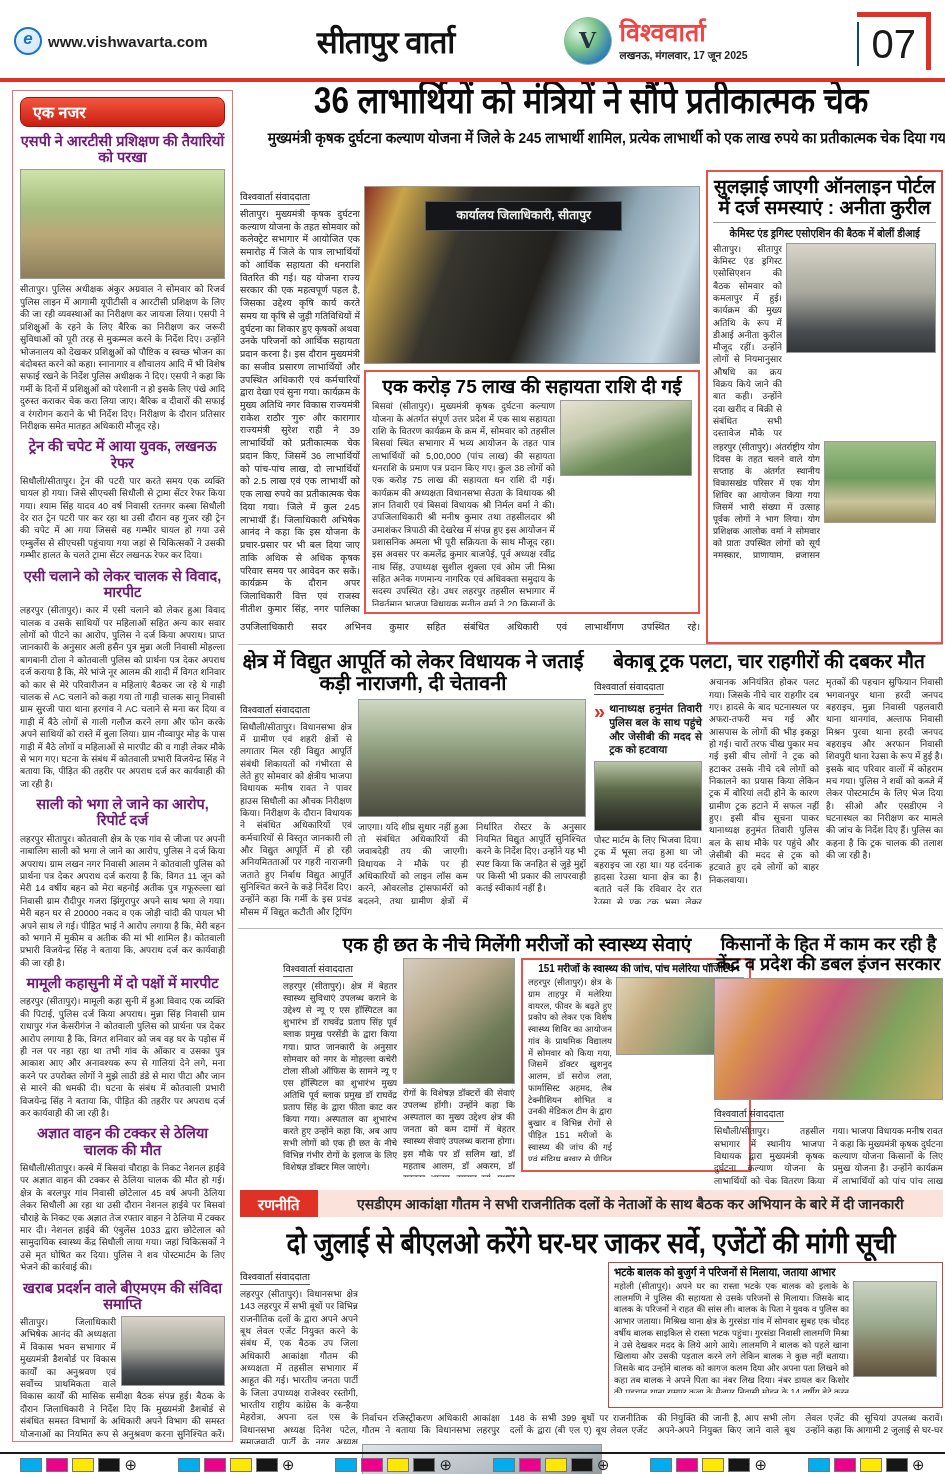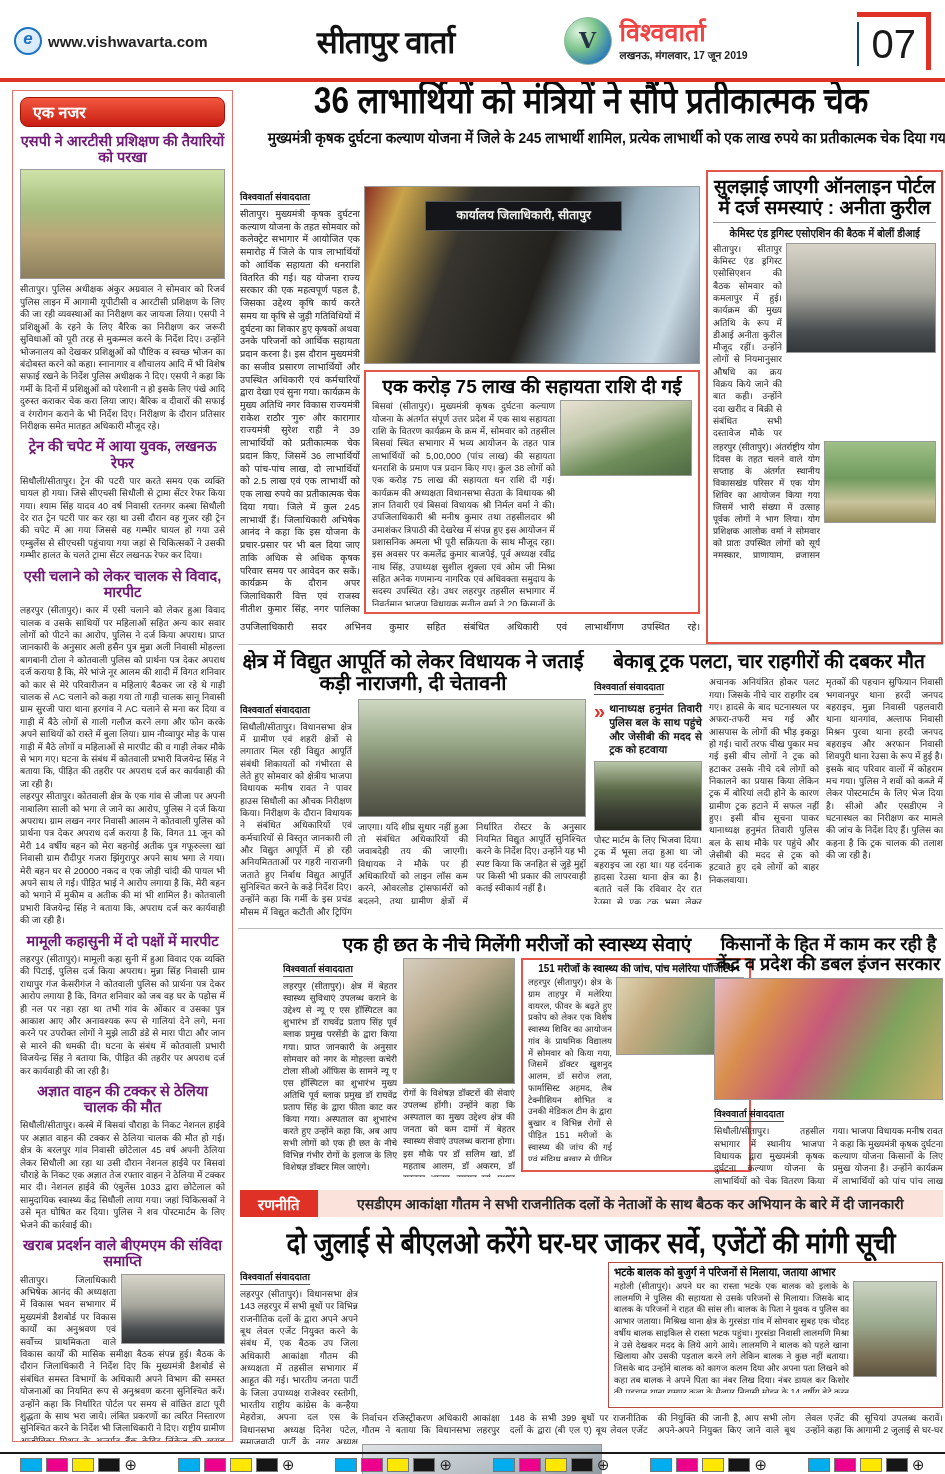--- a/index.html
+++ b/index.html
@@ -3,21 +3,21 @@
 <meta charset="utf-8">
 <style>
   html,body{margin:0;padding:0;background:#f2f2f2;}
   .page{position:relative;width:945px;height:1474px;background:#fff;overflow:hidden;
         font-family:"Liberation Sans","DejaVu Sans",sans-serif;color:#1a1a1a;}
   .abs{position:absolute;}
   h1,h2,h3,p{margin:0;padding:0;}
   .nowrap{white-space:nowrap;overflow:hidden;}
   .fit{display:inline-block;transform-origin:center;}
   .bd{font-size:9px;line-height:1.37;text-align:justify;color:#222;overflow:hidden;}
-  .byline{font-weight:bold;font-size:9.5px;border-bottom:1px solid #555;display:inline-block;
+  .byline{font-weight:normal;font-size:9.5px;border-bottom:1px solid #555;display:inline-block;
           padding-bottom:1px;margin-bottom:3px;}
   .rule{background:#b9b9b9;height:1px;}
   .redbox{border:2px solid #e4544a;box-sizing:border-box;background:#fff;}
   
   .mast{display:flex;align-items:center;justify-content:space-between;}
   .site{display:flex;align-items:center;gap:6px;font-weight:bold;font-size:15px;color:#222;}
   .eicon{width:24px;height:24px;border-radius:50%;border:2px solid #1a73c4;color:#1a73c4;
          font-weight:800;font-size:17px;line-height:20px;text-align:center;font-style:italic;
          background:radial-gradient(circle at 35% 30%,#eaf4ff,#cfe6fb);}
   .secttl{font-size:31px;font-weight:800;color:#111;letter-spacing:-1px;}
@@ -86,21 +86,21 @@
       <span class="eicon">e</span>
       <span>www.vishwavarta.com</span>
     </div>
     <div class="secttl">सीतापुर वार्ता</div>
     <div class="brandwrap">
       <div class="globe">
           <span>V</span>
         </div>
       <div>
         <div class="brandname">विश्ववार्ता</div>
-        <div class="brandsub">लखनऊ,  मंगलवार, 17 जून 2019</div>
+        <div class="brandsub">लखनऊ,  मंगलवार, 17 जून 2025</div>
       </div>
     </div>
     <div class="pgno">
       <b>07</b>
     </div>
   </div>
   <div class="abs headrule" style="left:0;top:78px;width:945px;height:4px;"></div>
 
   <aside class="abs sidebar" style="left:12px;top:90px;width:221px;height:1352px;">
     <div class="eyelabel">एक नजर</div>
@@ -108,20 +108,21 @@
     <h3 class="shead">एसपी ने आरटीसी प्रशिक्षण की तैयारियों को परखा</h3>
     <div class="ph ph-police" style="width:205px;height:110px;"></div>
     <p class="sbody" style="margin-top:4px;">सीतापुर। पुलिस अधीक्षक अंकुर अग्रवाल ने सोमवार को रिजर्व पुलिस लाइन में आगामी यूपीटीसी व आरटीसी प्रशिक्षण के लिए की जा रही व्यवस्थाओं का निरीक्षण कर जायजा लिया। एसपी ने प्रशिक्षुओं के रहने के लिए बैरिक का निरीक्षण कर जरूरी सुविधाओं को पूरी तरह से मुकम्मल करने के निर्देश दिए। उन्होंने भोजनालय को देखकर प्रशिक्षुओं को पौष्टिक व स्वच्छ भोजन का बंदोबस्त करने को कहा। स्नानागार व शौचालय आदि में भी विशेष सफाई रखने के निर्देश पुलिस अधीक्षक ने दिए। एसपी ने कहा कि गर्मी के दिनों में प्रशिक्षुओं को परेशानी न हो इसके लिए पंखे आदि दुरुस्त कराकर चेक करा लिया जाए। बैरिक व दीवारों की सफाई व रंगरोगन कराने के भी निर्देश दिए। निरीक्षण के दौरान प्रतिसार निरीक्षक समेत मातहत अधिकारी मौजूद रहे।</p>
 
     <h3 class="shead">ट्रेन की चपेट में आया युवक, लखनऊ रेफर</h3>
     <p class="sbody">सिधौली/सीतापुर। ट्रेन की पटरी पार करते समय एक व्यक्ति घायल हो गया। जिसे सीएचसी सिधौली से ट्रामा सेंटर रेफर किया गया। श्याम सिंह यादव 40 वर्ष निवासी रतनगर कस्बा सिधौली देर रात ट्रेन पटरी पार कर रहा था उसी दौरान वह गुजर रही ट्रेन की चपेट में आ गया जिससे वह गम्भीर घायल हो गया उसे एम्बुलेंस से सीएचसी पहुंचाया गया जहां से चिकित्सकों ने उसकी गम्भीर हालत के चलते ट्रामा सेंटर लखनऊ रेफर कर दिया।</p>
 
     <h3 class="shead">एसी चलाने को लेकर चालक से विवाद, मारपीट</h3>
     <p class="sbody">लहरपुर (सीतापुर)। कार में एसी चलाने को लेकर हुआ विवाद चालक व उसके साथियों पर महिलाओं सहित अन्य कार सवार लोगों को पीटने का आरोप, पुलिस ने दर्ज किया अपराध। प्राप्त जानकारी के अनुसार अली हसैन पुत्र मुन्ना अली निवासी मोहल्ला बागबानी टोला ने कोतवाली पुलिस को प्रार्थना पत्र देकर अपराध दर्ज कराया है कि, मेरे भांजे नूर आलम की शादी में विगत शनिवार को कार से मेरे परिवारीजन व महिलाएं बैठकर जा रहे थे गाड़ी चालक से AC चलाने को कहा गया तो गाड़ी चालक सानू निवासी ग्राम सुरजी पारा थाना हरगांव ने AC चलाने से मना कर दिया व गाड़ी में बैठे लोगों से गाली गलौज करने लगा और फोन करके अपने साथियों को रास्ते में बुला लिया। ग्राम नौव्वापुर मोड़ के पास गाड़ी में बैठे लोगों व महिलाओं से मारपीट की व गाड़ी लेकर मौके से भाग गए। घटना के संबंध में कोतवाली प्रभारी विजयेन्द्र सिंह ने बताया कि, पीड़ित की तहरीर पर अपराध दर्ज कर कार्यवाही की जा रही है।</p>
 
+    <h3 class="shead">साली को भगा ले जाने का आरोप, रिपोर्ट दर्ज</h3>
     <p class="sbody">लहरपुर सीतापुर। कोतवाली क्षेत्र के एक गांव से जीजा पर अपनी नाबालिग साली को भगा ले जाने का आरोप, पुलिस ने दर्ज किया अपराध। ग्राम लखन नगर निवासी आलम ने कोतवाली पुलिस को प्रार्थना पत्र देकर अपराध दर्ज कराया है कि, विगत 11 जून को मेरी 14 वर्षीय बहन को मेरा बहनोई अतीक पुत्र गफूरुल्ला खां निवासी ग्राम रौदीपुर गजरा झिंगुरापुर अपने साथ भगा ले गया। मेरी बहन घर से 20000 नकद व एक जोड़ी चांदी की पायल भी अपने साथ ले गई। पीड़ित भाई ने आरोप लगाया है कि, मेरी बहन को भगाने में मुकीम व अतीक की मां भी शामिल है। कोतवाली प्रभारी विजयेन्द्र सिंह ने बताया कि, अपराध दर्ज कर कार्यवाही की जा रही है।</p>
 
     <h3 class="shead">मामूली कहासुनी में दो पक्षों में मारपीट</h3>
     <p class="sbody">लहरपुर (सीतापुर)। मामूली कहा सुनी में हुआ विवाद एक व्यक्ति की पिटाई, पुलिस दर्ज किया अपराध। मुन्ना सिंह निवासी ग्राम राधापुर गंज केसरीगंज ने कोतवाली पुलिस को प्रार्थना पत्र देकर आरोप लगाया है कि, विगत शनिवार को जब वह घर के पड़ोस में ही नल पर नहा रहा था तभी गांव के ओंकार व उसका पुत्र आकाश आए और अनावश्यक रूप से गालियां देने लगे, मना करने पर उपरोक्त लोगों ने मुझे लाठी डंडे से मारा पीटा और जान से मारने की धमकी दी। घटना के संबंध में कोतवाली प्रभारी विजयेन्द्र सिंह ने बताया कि, पीड़ित की तहरीर पर अपराध दर्ज कर कार्यवाही की जा रही है।</p>
 
     <h3 class="shead">अज्ञात वाहन की टक्कर से ठेलिया चालक की मौत</h3>
     <p class="sbody">सिधौली/सीतापुर। कस्बे में बिसवां चौराहा के निकट नेशनल हाईवे पर अज्ञात वाहन की टक्कर से ठेलिया चालक की मौत हो गई। क्षेत्र के बरलपुर गांव निवासी छोटेलाल 45 वर्ष अपनी ठेलिया लेकर सिधौली आ रहा था उसी दौरान नेशनल हाईवे पर बिसवां चौराहे के निकट एक अज्ञात तेज रफ्तार वाहन ने ठेलिया में टक्कर मार दी। नेशनल हाईवे की एंबुलेंस 1033 द्वारा छोटेलाल को सामुदायिक स्वास्थ्य केंद्र सिधौली लाया गया। जहां चिकित्सकों ने उसे मृत घोषित कर दिया। पुलिस ने शव पोस्टमार्टम के लिए भेजने की कार्रवाई की।</p>
 
     <h3 class="shead">खराब प्रदर्शन वाले बीएमएम की संविदा समाप्ति</h3>
     <div>

